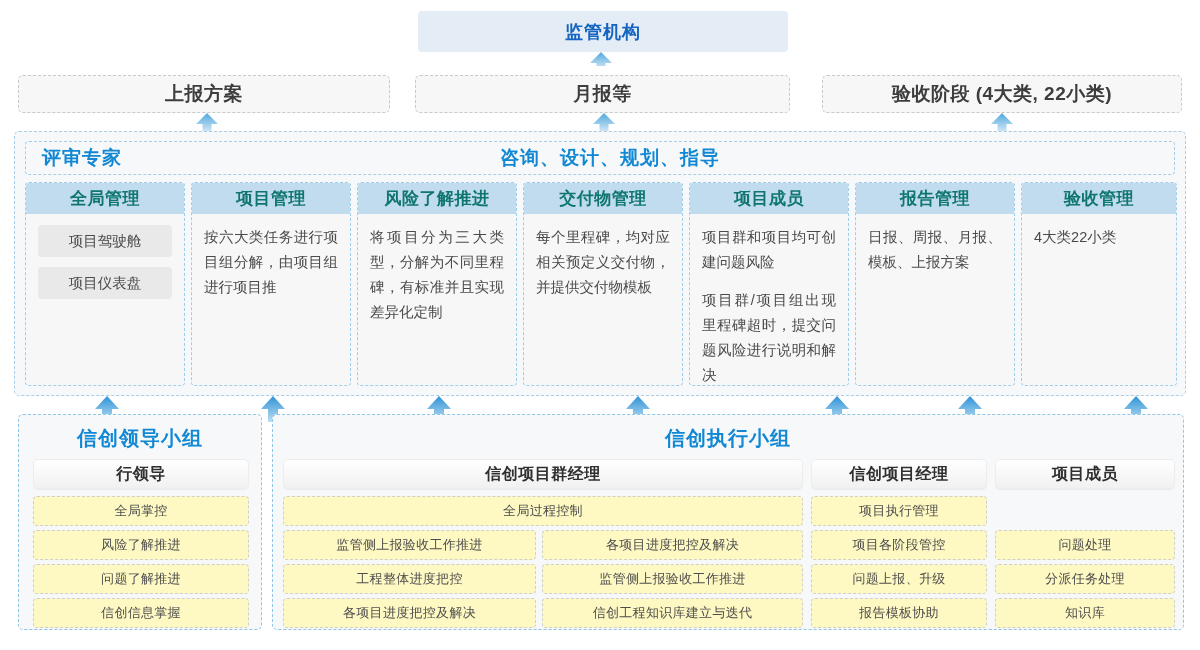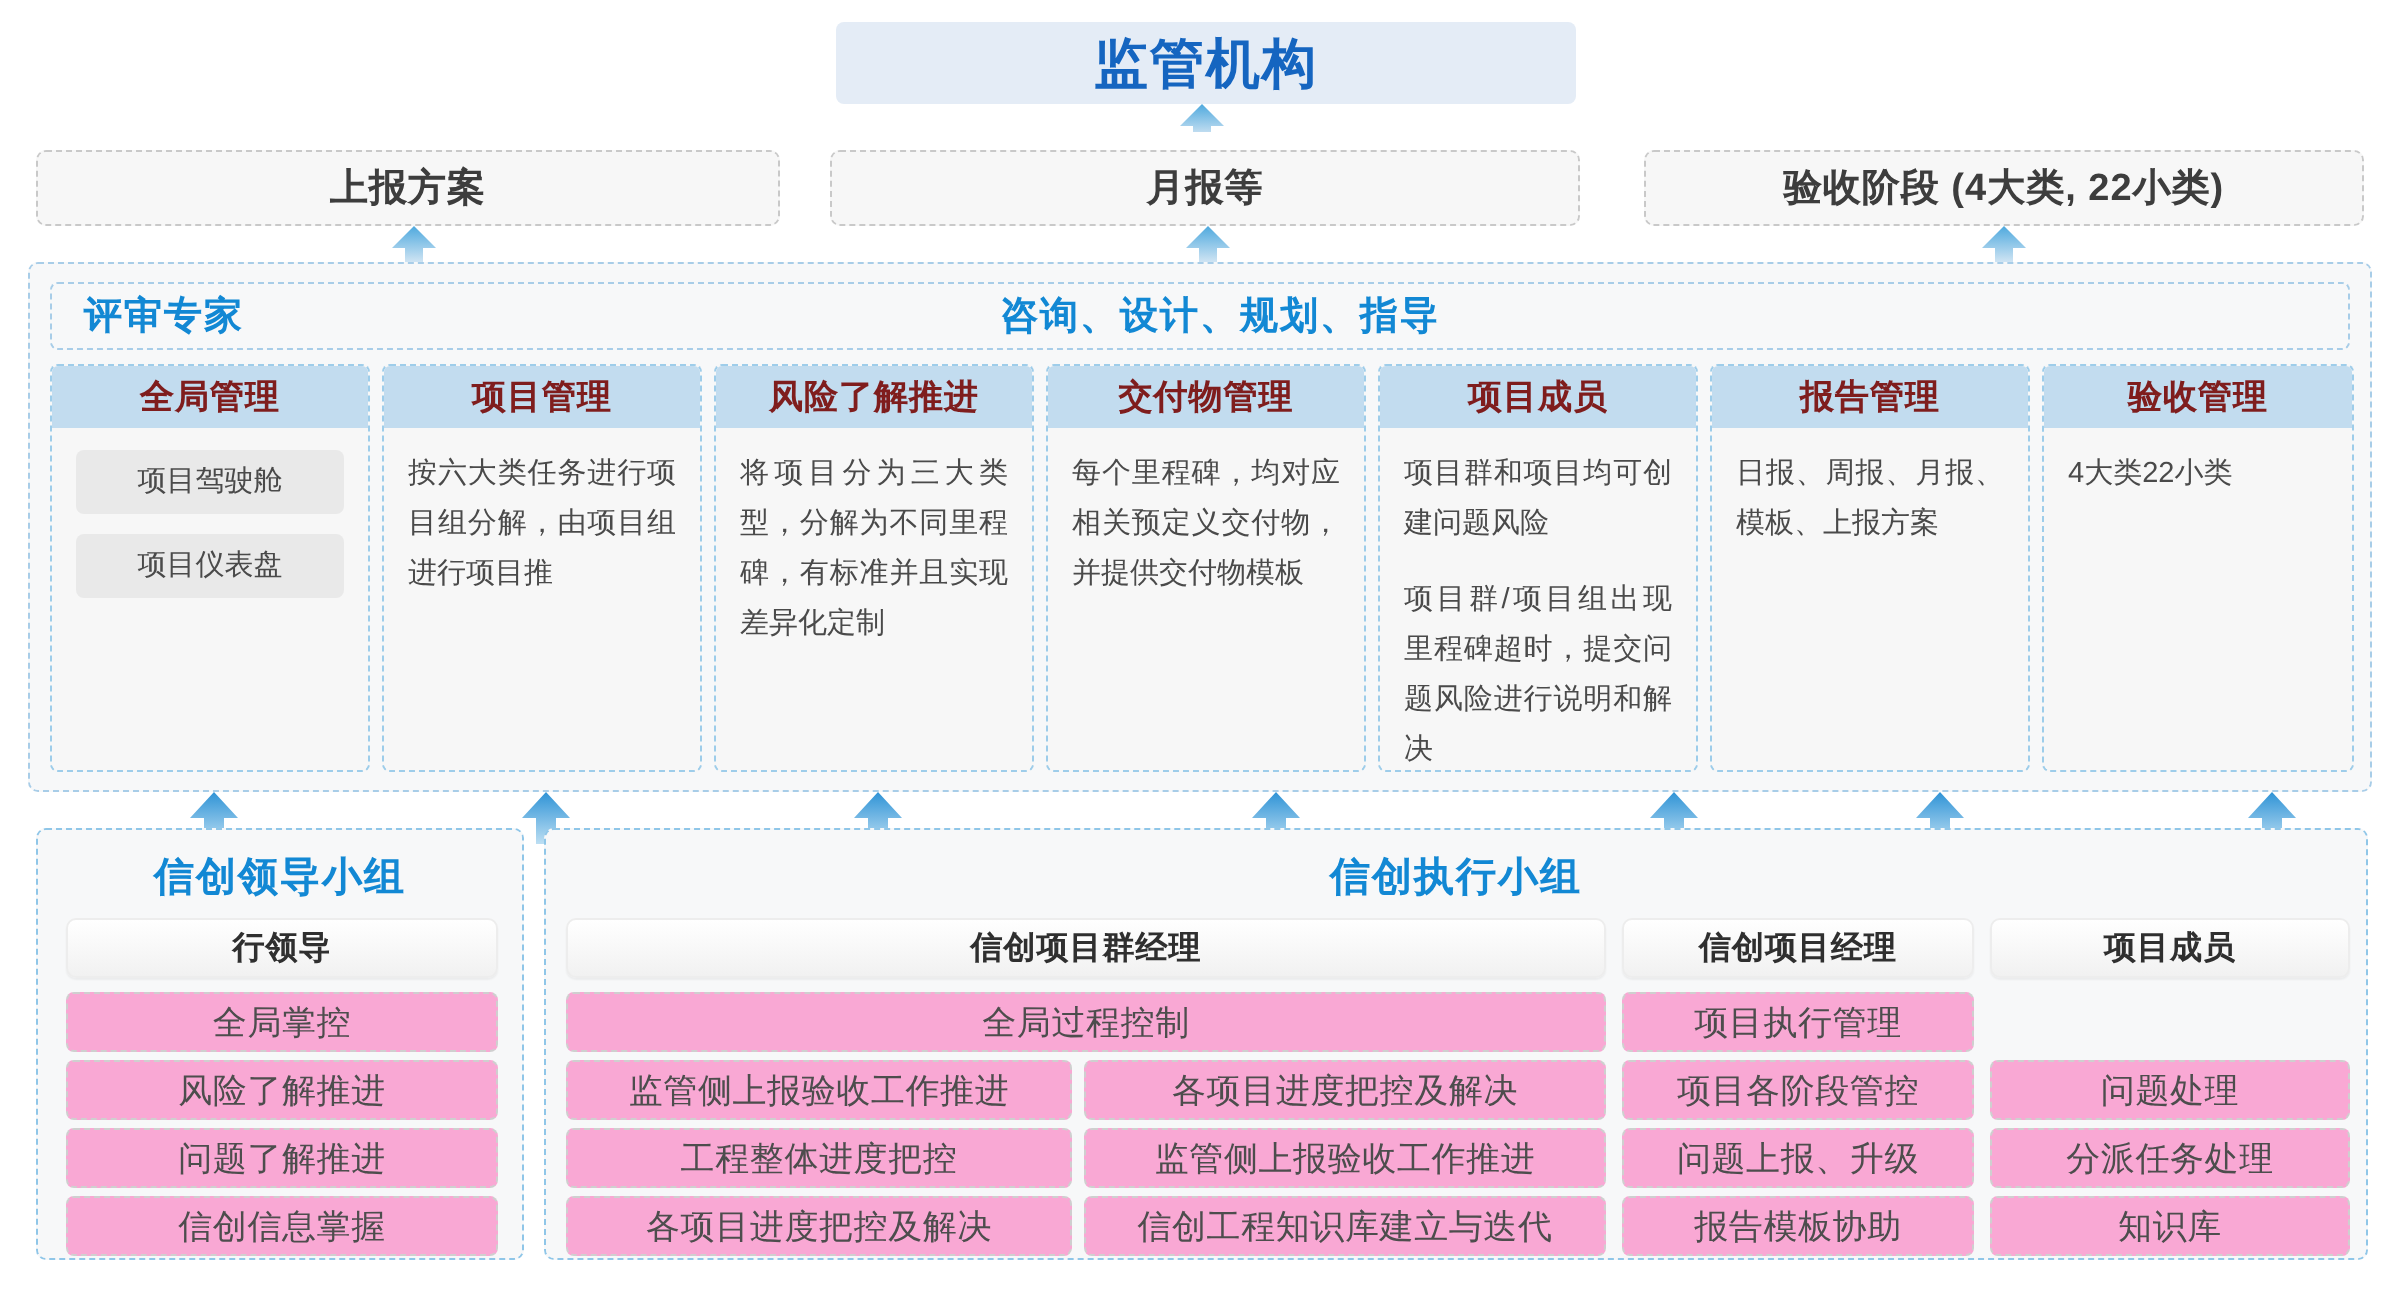--- a/index.html
+++ b/index.html
@@ -11,21 +11,21 @@
   }
   #stage { position: relative; width: 1200px; height: 650px; }
 
   
   .abs { position: absolute; }
 
   .box-solid-blue {
     background: #e4ecf6;
     border-radius: 4px;
     display: flex; align-items: center; justify-content: center;
-    color: #1565c0; font-weight: bold; font-size: 27px;
+    color: #1565c0; font-weight: bold; font-size: 18px;
     letter-spacing: 1px;
   }
 
   .box-dashed-gray {
     background: #f7f7f7;
     border: 1px dashed #c9c9c9;
     border-radius: 5px;
     display: flex; align-items: center; justify-content: center;
     color: #3d3d3d; font-weight: bold; font-size: 19px;
     letter-spacing: .5px;
@@ -58,21 +58,21 @@
     position: absolute;
     border: 1px dashed #9ecdea;
     border-radius: 4px;
     background: #f7f7f7;
     overflow: hidden;
   }
   .mcard .mhead {
     height: 31px;
     background: #c2dcef;
     display: flex; align-items: center; justify-content: center;
-    font-size: 17px; font-weight: bold; color: #7f1d1d; letter-spacing: .5px;
+    font-size: 17px; font-weight: bold; color: #0f766e; letter-spacing: .5px;
   }
   .mcard .mbody {
     padding: 11px 12px 10px 12px;
     font-size: 14.5px; color: #4a4a4a; line-height: 1.72;
     text-align: justify; text-justify: inter-ideograph;
   }
   .mcard .mbody p + p { margin-top: 13px; }
   .pill {
     background: #e9e9e9;
     border-radius: 4px;
@@ -98,25 +98,25 @@
     position: absolute;
     background: linear-gradient(#ffffff, #f1f1f1);
     border-radius: 5px;
     border: 1px solid #ededed;
     display: flex; align-items: center; justify-content: center;
     font-size: 16px; font-weight: bold; color: #2f2f2f; letter-spacing: .5px;
     box-shadow: 0 1px 1px rgba(0,0,0,.05);
   }
   .task {
     position: absolute;
-    background: #f9a8d4;
+    background: #fef9c3;
     border: 1px dashed #cfcfcf;
     border-radius: 4px;
     display: flex; align-items: center; justify-content: center;
-    font-size: 17px; color: #4d4d4d; letter-spacing: .3px;
+    font-size: 13px; color: #4d4d4d; letter-spacing: .3px;
   }
 
   
   .arrow { position: absolute; }
   .arrow svg { display: block; }
 </style>
 </head>
 <body>
 
 <div id="stage">

